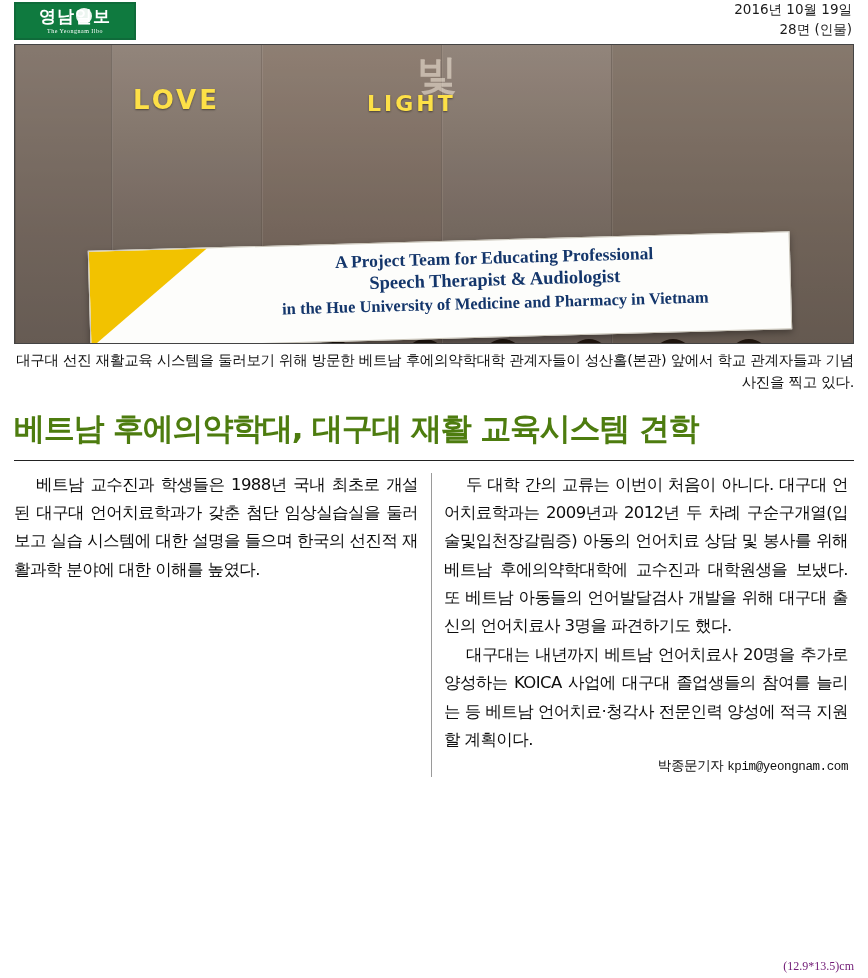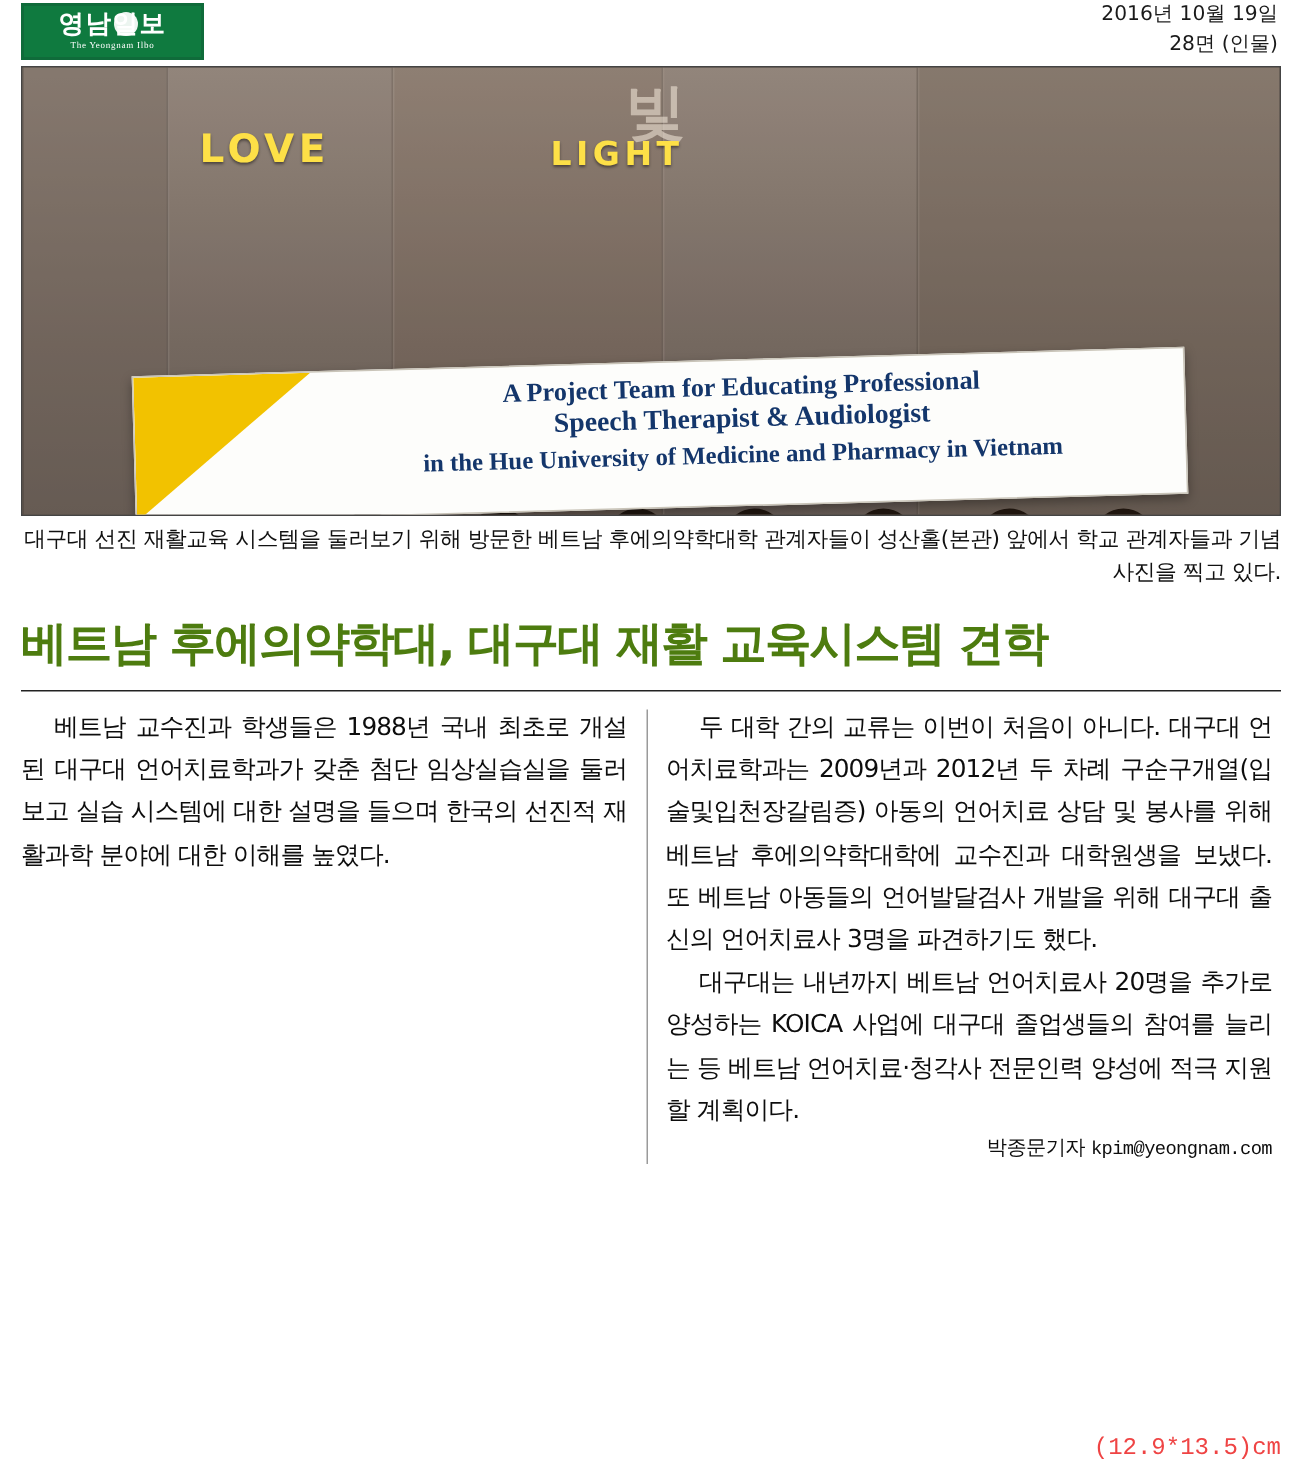--- a/index.html
+++ b/index.html
@@ -243,23 +243,23 @@
     letter-spacing: -0.4px;
     text-indent: 0;
     margin-top: 2px;
   }
   .byline .mail { font-family: Liberation Mono, monospace; font-size: 12.5px; }
 
   .size-note {
     position: absolute;
     right: 14px;
     bottom: 4px;
-    font-family: Liberation Mono, monospace;
-    font-size: 16px;
-    color: #ef4444;
+    font-family: Liberation Serif, serif;
+    font-size: 12px;
+    color: #701a75;
   }
 </style>
 </head>
 <body>
 
 <div class="page">
 
   <div class="masthead">
     <div class="logo-box">
       <div class="logo-mark"></div>

